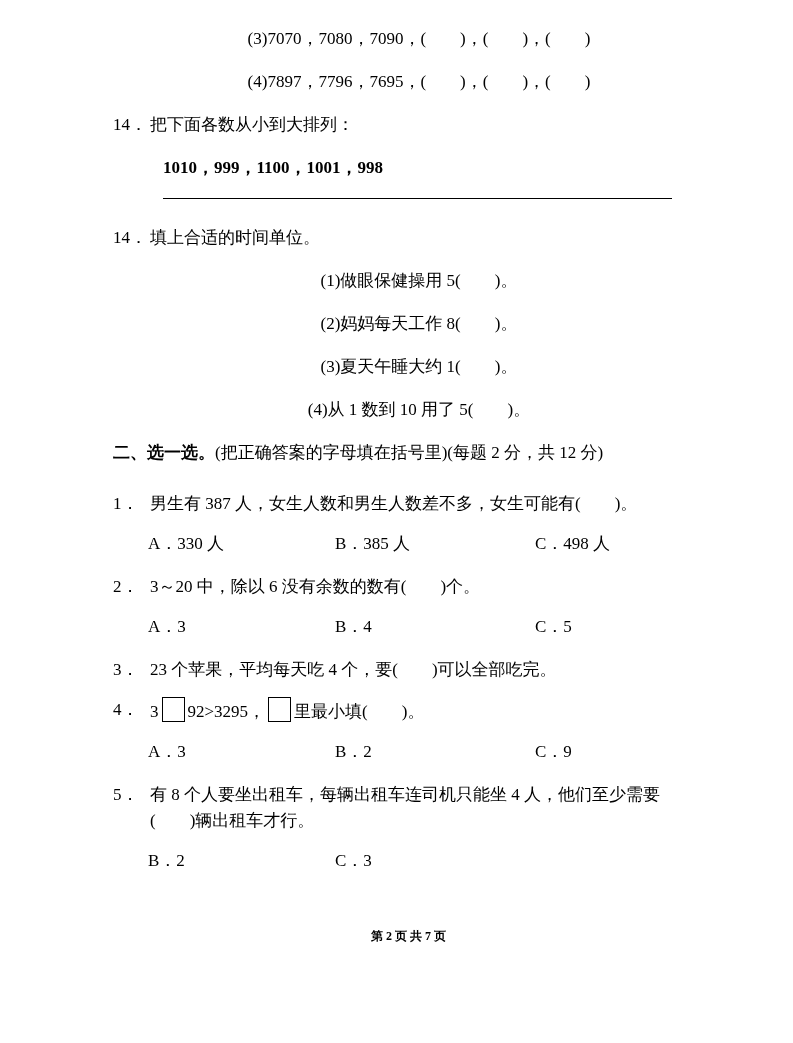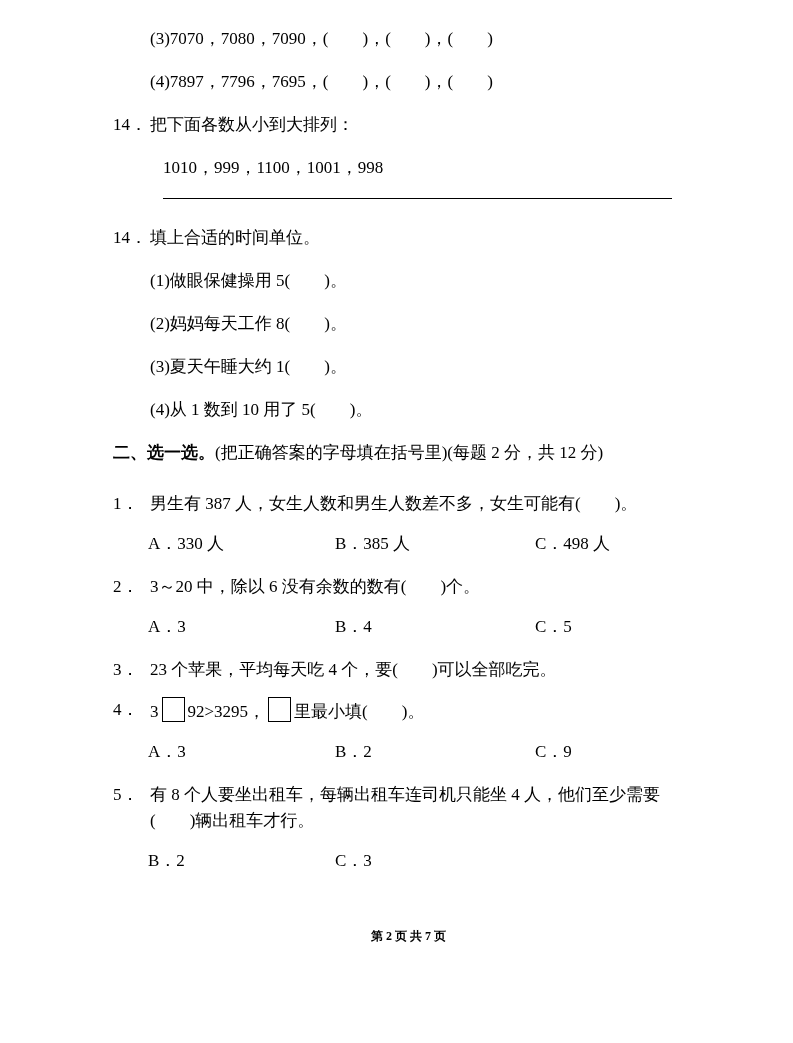--- a/index.html
+++ b/index.html
@@ -8,22 +8,22 @@
     width:793px; height:1043px;
     position:relative;
     margin:0 auto;
     color:#000;
     font-family:"Liberation Serif","DejaVu Serif",serif;
     font-size:17px;
     overflow:hidden;
   }
   .page { padding:26px 105px 0 113px; }
   .line { line-height:26px; margin-bottom:17px; white-space:nowrap; }
-  .sub  { margin-left:37px; }
-  .nums { margin-left:50px; }
+  .sub  { margin-left:37px;text-align:center; }
+  .nums { margin-left:50px;font-weight:bold; }
   .q-row { display:flex; line-height:26px; margin-bottom:17px; }
   .q-row.tight { margin-bottom:14px; }
   .q-num { flex:0 0 37px; }
   .q-stem { flex:1; }
   .answer-line {
     border-bottom:1px solid #000;
     height:1px; width:509px;
     margin:12px 0 26px 50px;
   }
   .section-header { line-height:26px; margin-bottom:25px; white-space:nowrap; }

